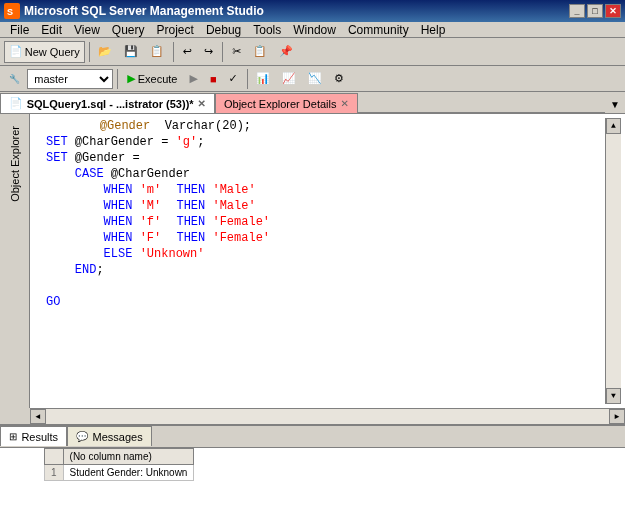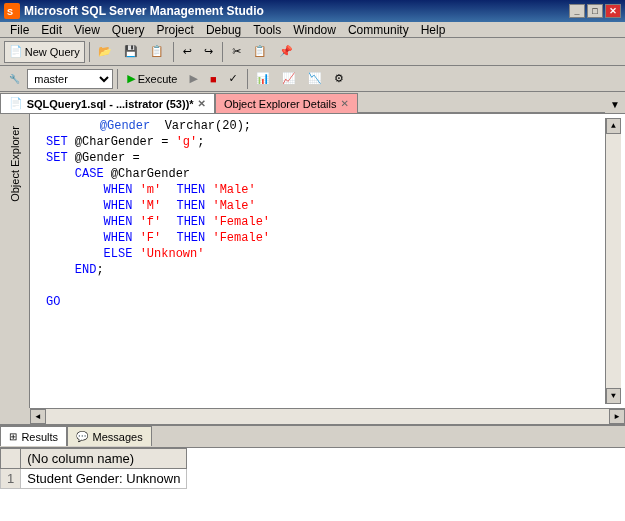--- a/index.html
+++ b/index.html
@@ -228,23 +228,24 @@
     .results-tab.active {
       background: white;
     }
     .results-content {
       flex: 1;
       background: white;
       overflow: auto;
     }
     .results-table {
       border-collapse: collapse;
-      font-size: 13px;
+      font-size: 10px;
       font-family: 'Segoe UI', Tahoma, sans-serif;
       width: auto;
+      margin-left: 44px;
     }
     .results-table th {
       background: #e8e4dc;
       border: 1px solid #808080;
       padding: 2px 6px;
       font-weight: normal;
       text-align: left;
       white-space: nowrap;
     }
     .results-table td {
@@ -393,21 +394,21 @@
 
     <div class="left-panel">
       <span class="side-label">Object Explorer</span>
     </div>
 
     <div class="sql-editor" style="position:relative; display:flex;">
       <div style="flex:1; overflow:auto;">
 
         <div class="sql-line">
           <span class="no-bar"></span>
-          <span class="plain">&nbsp;&nbsp;&nbsp;&nbsp;<span style="color:#1d4ed8;padding-left:33px;">@Gender</span>&nbsp;&nbsp;<span style="color:#000;">Varchar(20);</span></span>
+          <span class="plain">&nbsp;&nbsp;&nbsp;&nbsp;<span style="color:#a16207;padding-left:33px;">@Gender</span>&nbsp;&nbsp;<span style="color:#000;">Varchar(20);</span></span>
         </div>
 
         <div class="sql-line">
           <span class="no-bar"></span>
           <span class="kw">SET</span><span class="plain">&nbsp;@CharGender = </span><span class="str">'g'</span><span class="plain">;</span>
         </div>
 
         <div class="sql-line">
           <span class="yellow-bar"></span>
           <span class="kw">SET</span><span class="plain">&nbsp;@Gender =</span>

